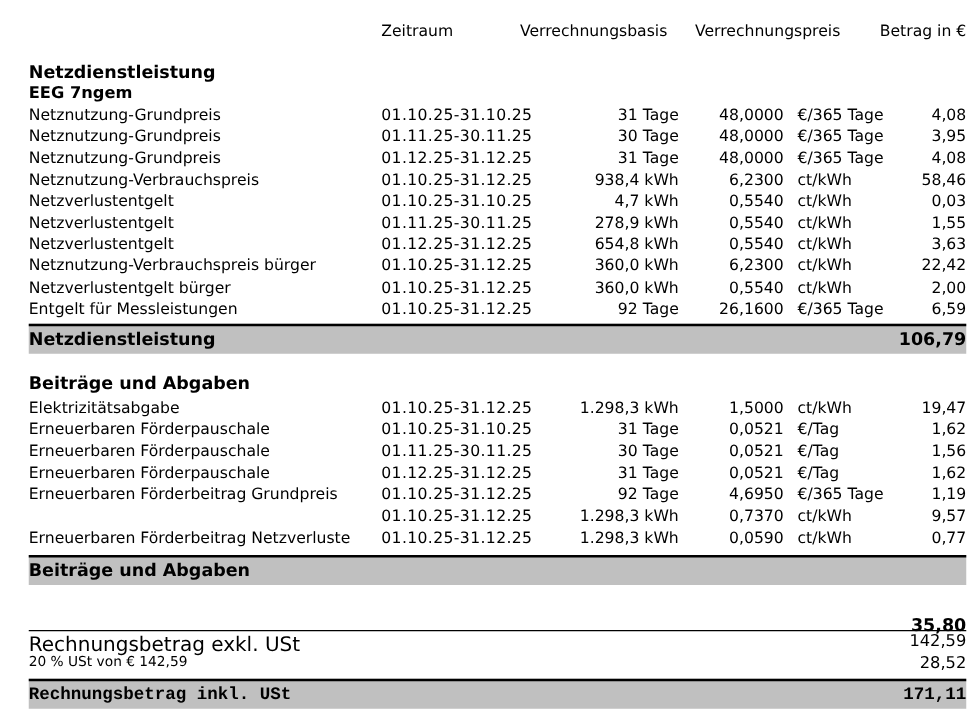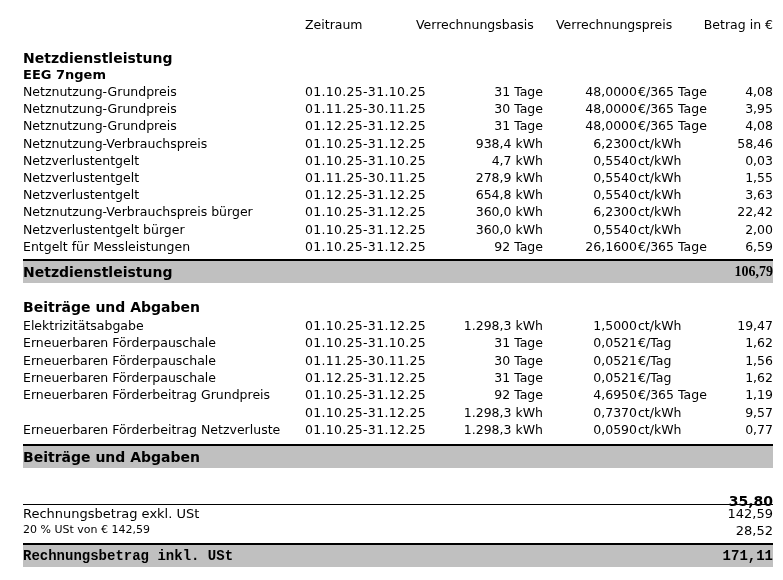--- a/index.html
+++ b/index.html
@@ -7,21 +7,21 @@
     width: 783px; height: 580px; position: relative; overflow: hidden;
     font-family: "DejaVu Sans", sans-serif; font-size: 12.5px; color: #000;
   }
   .abs { position: absolute; white-space: nowrap; }
   .hdr { top: 17px; font-size: 12.5px; }
   .row { position: absolute; left: 0; width: 783px; height: 17px; }
   .row span { position: absolute; white-space: nowrap; top: 0; line-height: 17px; }
   .c-label { left: 23px; }
   .c-period { left: 305px; letter-spacing: 0.3px; }
   .c-basis { right: 240px; text-align: center; }
-  .c-price { right: 146px; text-align: center; }
+  .c-price { right: 156px; text-align: center; }
   .c-unit { left: 638px; }
   .c-amount { right: 10px; text-align: right; }
   .sec-title { font-weight: bold; font-size: 14px; }
   .sub-title { font-weight: bold; font-size: 13px; }
   .band { position: absolute; left: 23px; width: 750px; background: #c0c0c0; border-top: 2px solid #000; }
   .band span { position: absolute; top: 0; line-height: 22px; font-weight: bold; font-size: 14px; }
   .rule { position: absolute; left: 23px; width: 750px; height: 0; border-top: 1px solid #000; }
 </style>
 </head>
 <body>
@@ -112,21 +112,21 @@
       <span class="c-period">01.10.25-31.12.25</span>
       <span class="c-basis">92 Tage</span>
       <span class="c-price">26,1600</span>
       <span class="c-unit">€/365 Tage</span>
       <span class="c-amount">6,59</span>
     </div>
   </div>
 
 <div class="band" style="top:259px; height:22px;">
   <span style="left:0;">Netzdienstleistung</span>
-  <span style="right:0;font-family:Liberation Serif, serif;">106,79</span>
+  <span style="right:0;">106,79</span>
 </div>
 
 <span class="abs sec-title" style="left:23px; top:299px;">Beiträge und Abgaben</span>
 
 <div id="abgaben-rows">
     <div class="row" style="top: 317px;">
       <span class="c-label">Elektrizitätsabgabe</span>
       <span class="c-period">01.10.25-31.12.25</span>
       <span class="c-basis">1.298,3 kWh</span>
       <span class="c-price">1,5000</span>
@@ -181,21 +181,21 @@
       <span class="c-amount">0,77</span>
     </div>
   </div>
 
 <div class="band" style="top:444px; height:22px;">
   <span style="left:0;">Beiträge und Abgaben</span>
   <span style="right:0;margin-top:44px;">35,80</span>
 </div>
 
 <div class="rule" style="top:504px;"></div>
-<span class="abs" style="left:23px; top:506px; font-size:13px;">Rechnungsbetrag exkl. USt</span>
+<span class="abs" style="left:23px; top:506px; font-size:16px;">Rechnungsbetrag exkl. USt</span>
 <span class="abs" style="right:10px; top:506px; font-size:13px;">142,59</span>
 <span class="abs" style="left:23px; top:523px; font-size:11px;">20 % USt von € 142,59</span>
 <span class="abs" style="right:10px; top:523px; font-size:13px;">28,52</span>
 
 <div class="band" style="top:543px; height:22px;font-family:Liberation Mono, monospace;">
   <span style="left:0;">Rechnungsbetrag inkl. USt</span>
   <span style="right:0;">171,11</span>
 </div>
 
 </body></html>

